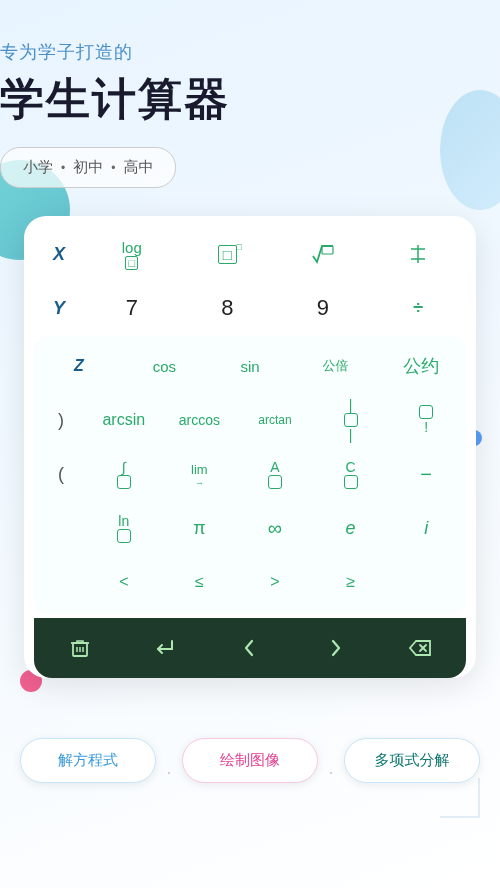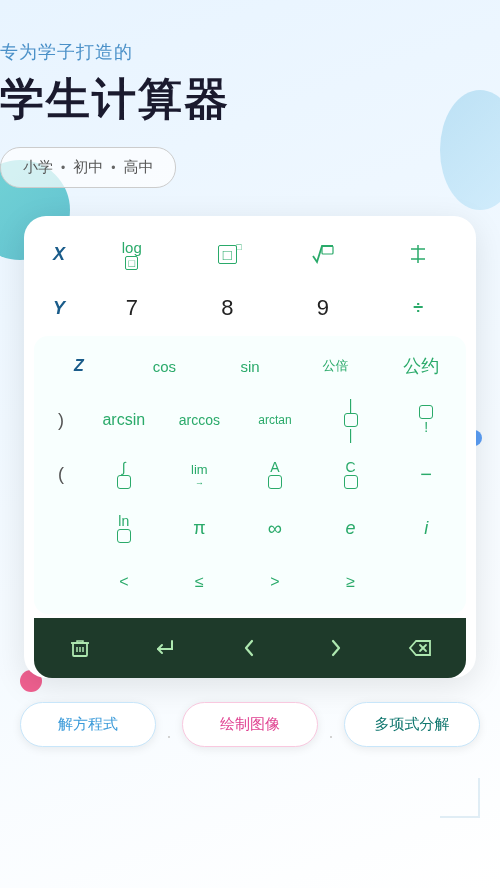--- a/index.html
+++ b/index.html
@@ -248,20 +248,21 @@
       background: #fff;
       box-shadow: 0 2px 10px rgba(0,0,0,0.08);
     }
     .func-btn.solve {
       color: #3a9ad9;
       border: 1.5px solid #c8e6fa;
     }
     .func-btn.graph {
       color: #e04090;
       border: 1.5px solid #f9c8df;
+      margin-top: 36px;
     }
     .func-btn.poly {
       color: #0f766e;
       border: 1.5px solid #c8e6fa;
     }
     .func-separator {
       color: #ccc;
       font-size: 18px;
     }
   </style>

